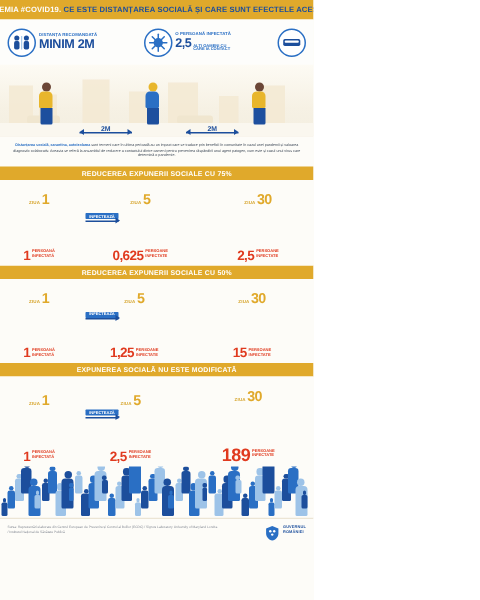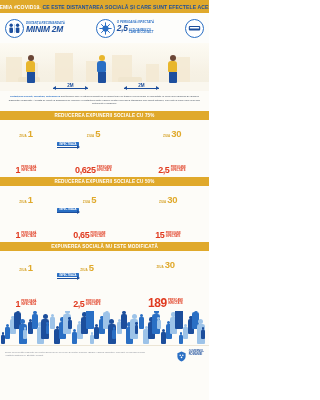--- a/index.html
+++ b/index.html
@@ -31,21 +31,21 @@
     align-items:center; justify-content:space-between;
     padding:0 5px; position:relative; z-index:3;
   }
   .iconcell { display:flex; align-items:center; gap:2px; }
   .icircle {
     width:19px; height:19px; border-radius:50%;
     border:1.3px solid #2a6fc4; background:#ffffff;
     display:flex; align-items:center; justify-content:center;
     flex:0 0 auto;
   }
-  .icontext { line-height:1.02;font-style:italic; }
+  .icontext { line-height:1.02; }
   .icontext .small {
     font-size:2.9px; font-weight:bold; color:#2a6fc4;
     letter-spacing:.05px; white-space:nowrap; display:block;
   }
   .icontext .big {
     font-size:8.4px; font-weight:bold; color:#1c4e9c;
     letter-spacing:-.2px; white-space:nowrap; display:block;
     margin-top:.3px;
   }
   .icontext .mix { display:flex; align-items:baseline; gap:1.2px; white-space:nowrap; }
@@ -331,21 +331,21 @@
           </div>
       </div>
       <div class="col" style="width:55px;">
         <div class="daylabel"><span class="d">ZIUA</span><span class="n">5</span></div>
         <div class="figs">
           <span class="fig"><span class="h" style="width:4px;height:4px;background:#1c4e9c;"></span><span class="t" style="width:6px;height:7px;background:#1c4e9c;"></span><span class="l" style="width:5px;height:6px;background:#1c4e9c;"></span></span>
           <span class="fig"><span class="h" style="width:4px;height:4px;background:#2a6fc4;"></span><span class="t" style="width:6px;height:7px;background:#2a6fc4;"></span><span class="l" style="width:5px;height:6px;background:#2a6fc4;"></span></span>
           <span class="fig"><span class="h" style="width:4px;height:4px;background:#9dc3e8;"></span><span class="t" style="width:6px;height:7px;background:#9dc3e8;"></span><span class="l" style="width:5px;height:6px;background:#9dc3e8;"></span></span>
         </div>
         <div class="valrow">
-            <span class="v">0,65</span>
+            <span class="v">1,25</span>
             <span class="u">
               <span>PERSOANE</span>
               <span>INFECTATE</span>
             </span>
           </div>
       </div>
       <div class="col" style="width:70px;">
         <div class="daylabel"><span class="d">ZIUA</span><span class="n">30</span></div>
         <div class="figs wrap" id="s2-crowd">
             <span class="fig"><span class="h" style="width:2.788px;height:2.788px;background:#1c4e9c;"></span><span class="t" style="width:4.1px;height:4.92px;background:#1c4e9c;"></span><span class="l" style="width:3.444px;height:4.1px;background:#1c4e9c;"></span></span>

